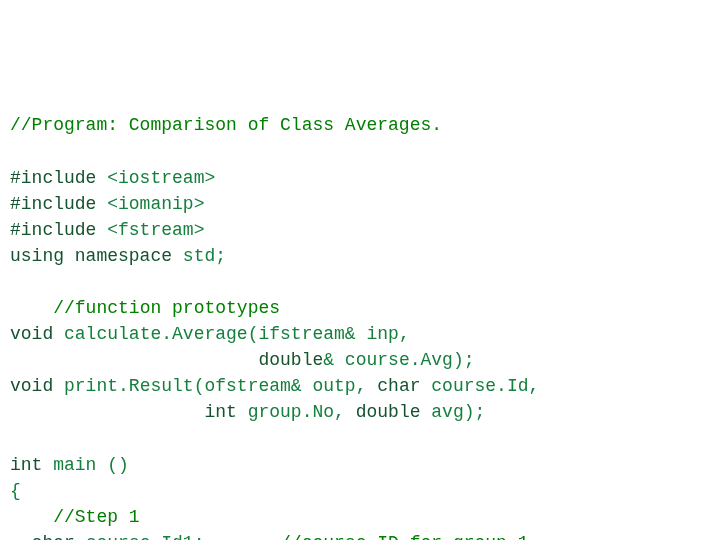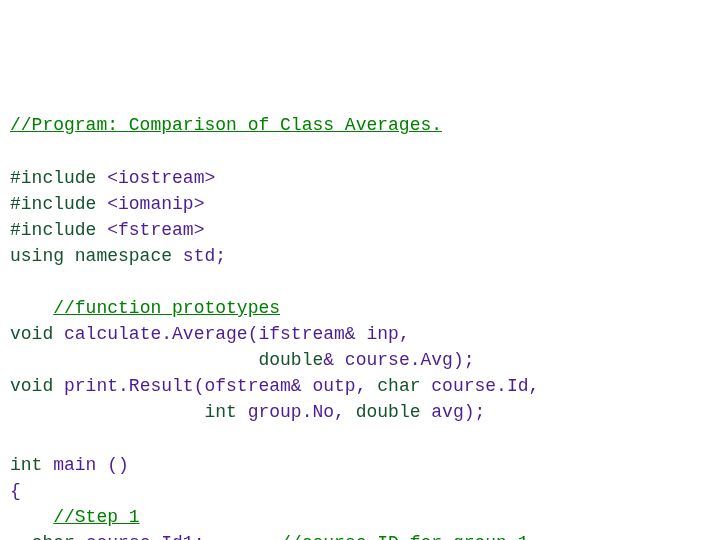--- a/index.html
+++ b/index.html
@@ -5,23 +5,23 @@
   body {
     margin: 0;
     padding: 8px 10px;
     background: #ffffff;
     font-family: "Courier New", Courier, monospace;
     font-size: 18px;
     line-height: 1.45;
     white-space: pre;
     color: #000;
   }
-  .cm { color: #008000; text-decoration: underline; }  
+  .cm { color: #008000; }  
   .kw { color: #14532d; }  
-  .pl { color: #4c1d95; }  
+  .pl { color: #15803d; }  
   .line { display: block; }
 </style>
 </head>
 <body>
 
 
 
 <div id="code-container"><span class="line"><span class="cm">//Program: Comparison of Class Averages.</span></span><span class="line">&nbsp;</span><span class="line"><span class="kw">#include </span><span class="pl">&lt;iostream&gt;</span></span><span class="line"><span class="kw">#include </span><span class="pl">&lt;iomanip&gt;</span></span><span class="line"><span class="kw">#include </span><span class="pl">&lt;fstream&gt;</span></span><span class="line"><span class="kw">using namespace</span><span class="pl"> std;</span></span><span class="line">&nbsp;</span><span class="line"><span class="pl">    </span><span class="cm">//function prototypes</span></span><span class="line"><span class="kw">void</span><span class="pl"> calculate.Average(ifstream&amp; inp,</span></span><span class="line"><span class="pl">                       </span><span class="kw">double</span><span class="pl">&amp; course.Avg);</span></span><span class="line"><span class="kw">void</span><span class="pl"> print.Result(ofstream&amp; outp, </span><span class="kw">char</span><span class="pl"> course.Id,</span></span><span class="line"><span class="pl">                  </span><span class="kw">int</span><span class="pl"> group.No, </span><span class="kw">double</span><span class="pl"> avg);</span></span><span class="line">&nbsp;</span><span class="line"><span class="kw">int</span><span class="pl"> main ()</span></span><span class="line"><span class="pl">{</span></span><span class="line"><span class="pl">    </span><span class="cm">//Step 1</span></span><span class="line"><span class="pl">  </span><span class="kw">char</span><span class="pl"> course.Id1;       </span><span class="cm">//course ID for group 1</span></span></div>
 
 

